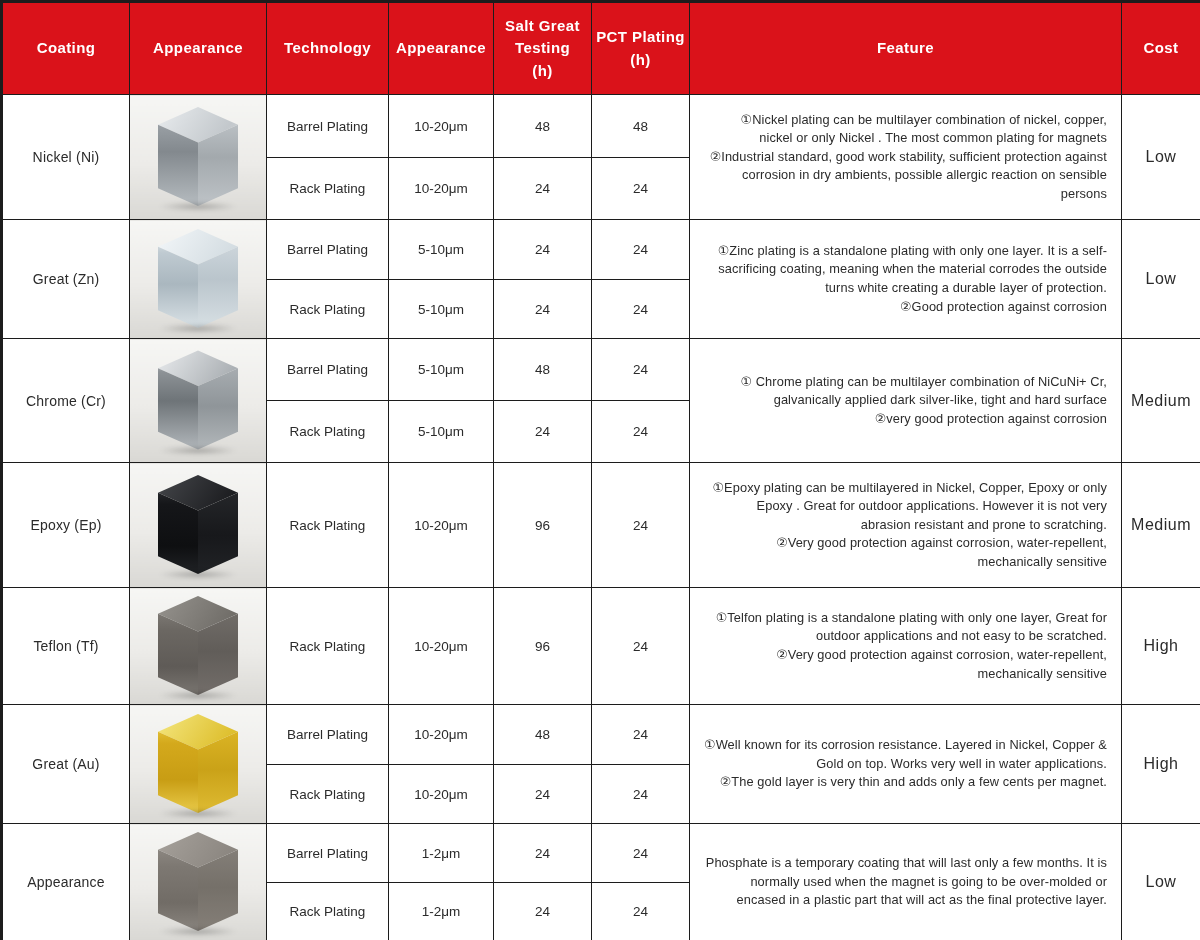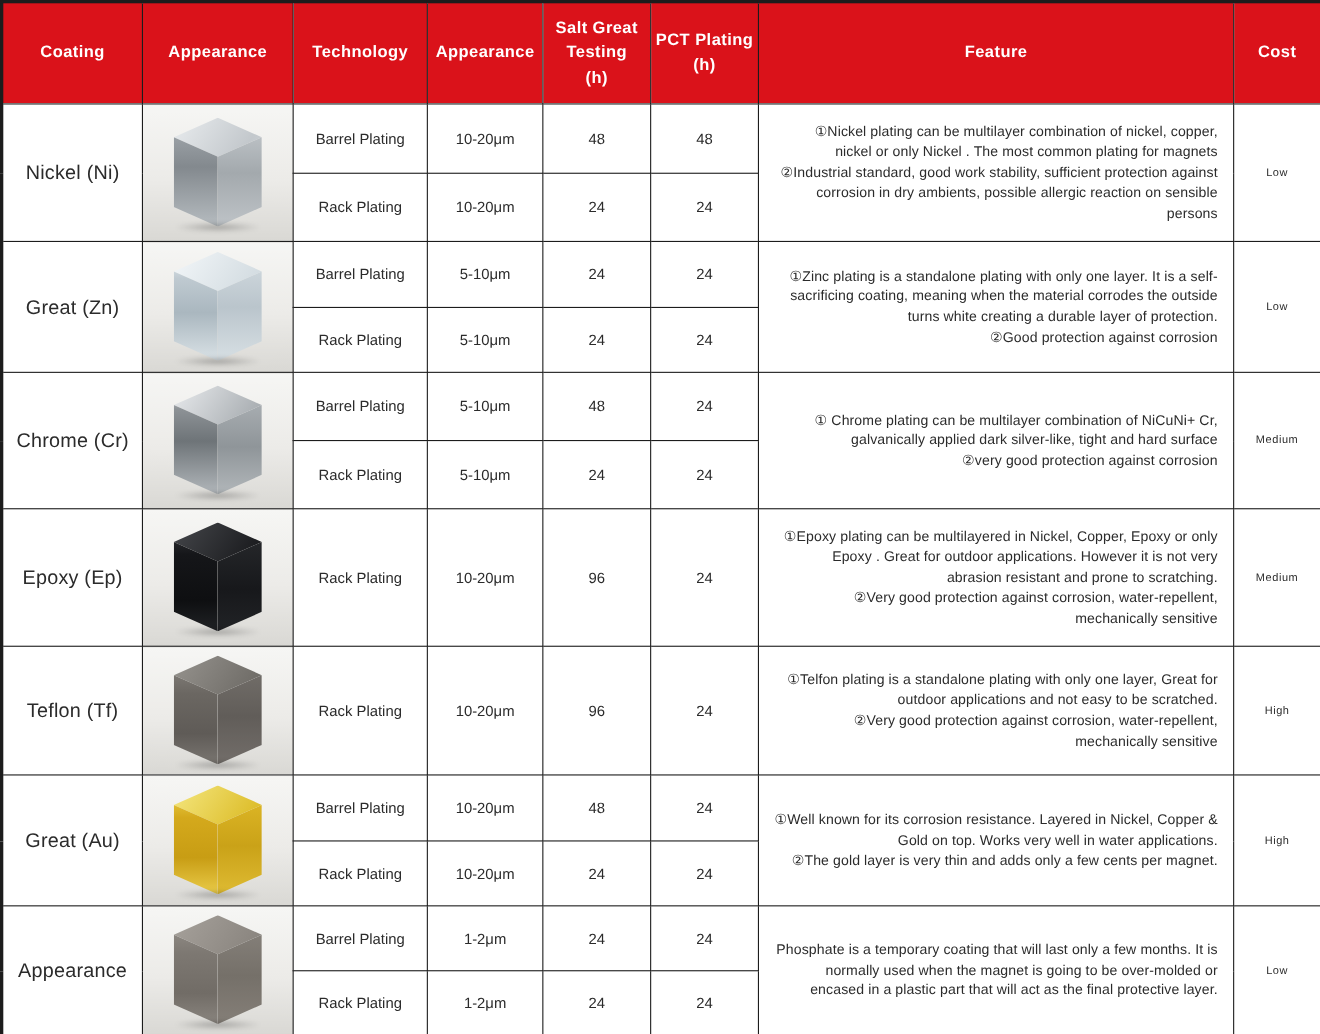--- a/index.html
+++ b/index.html
@@ -30,22 +30,22 @@
   thead th{
     background:var(--header-red);
     color:var(--header-text);
     font-size:15px;
     font-weight:bold;
     letter-spacing:.4px;
     line-height:1.5;
     padding:2px;
   }
   td{font-size:13.5px;}
-  td.coating-cell{font-size:18px;letter-spacing:.2px;}
-  td.cost-cell{font-size:10px;letter-spacing:.5px;}
+  td.coating-cell{font-size:14px;letter-spacing:.2px;}
+  td.cost-cell{font-size:16px;letter-spacing:.5px;}
   td.feature-cell{
     text-align:right;
     font-size:12.8px;
     line-height:1.45;
     padding:8px 14px;
     white-space:pre-line;
     letter-spacing:.1px;
   }
   
   td.appearance-cell{

